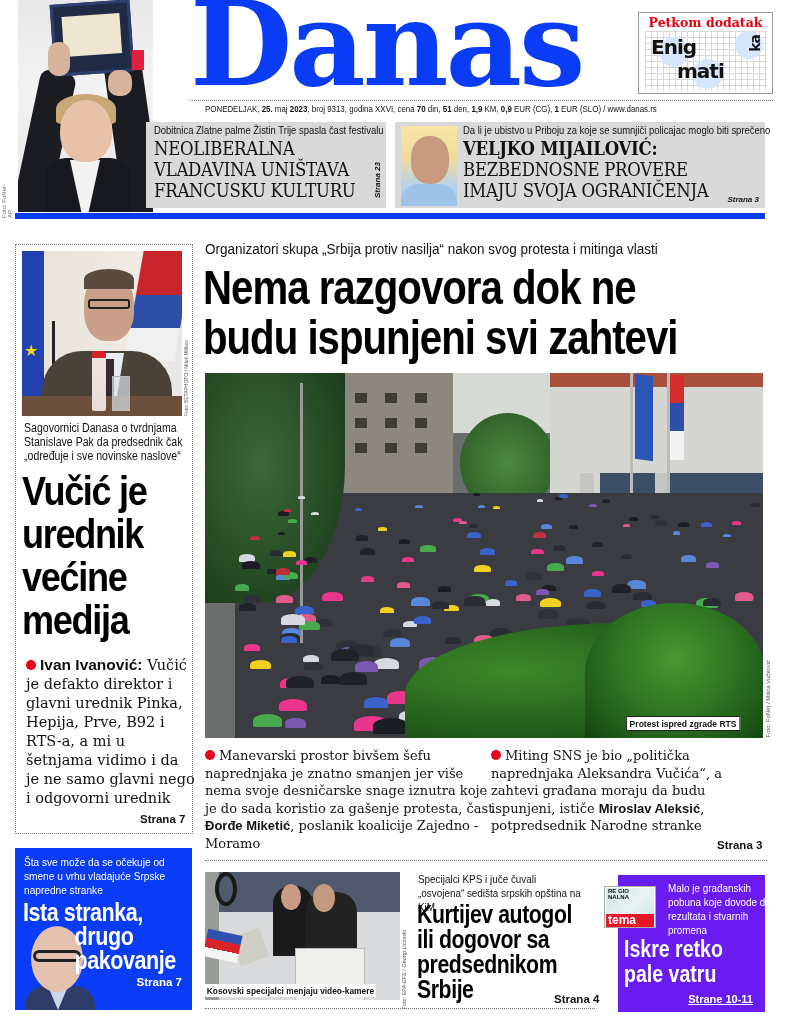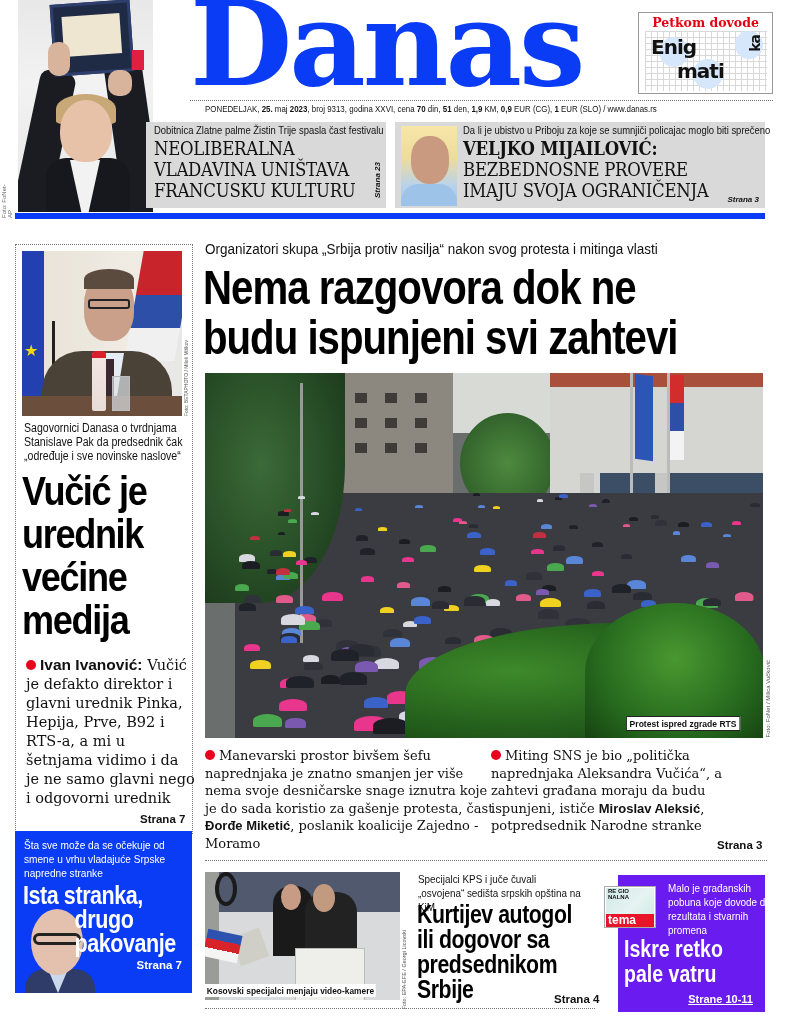--- a/index.html
+++ b/index.html
@@ -103,21 +103,21 @@
 
   .bullet-text { font-family:"DejaVu Serif","Liberation Serif",serif; font-size: 13px; line-height: 17.5px; color:#111; }
   .bullet-text b { font-family:"Liberation Sans",sans-serif; font-weight:900; }
   #bullet-1 { left: 205px; top: 747px; width: 290px; }
   #bullet-2 { left: 491px; top: 747px; width: 280px; }
   #main-page-ref { left: 717px; top: 839px; font-weight:700; font-size:11.5px; }
 
   #main-rule { left: 205px; top: 860px; width: 562px; border-top: 1px dotted #777; }
 
   
-  #blue-promo { left: 15px; top: 831px; width: 177px; height: 162px; background: #0a3cf5; overflow:hidden; }
+  #blue-promo { left: 15px; top: 848px; width: 177px; height: 162px; background: #0a3cf5; overflow:hidden; }
   #blue-promo .kicker { position:absolute; left:9px; top:7px; color:#fff; font-family:"Liberation Sans Narrow","Liberation Sans",sans-serif; font-size: 11.5px; line-height: 14px; transform: scaleX(0.88); transform-origin:left; width: 190px; }
   #blue-promo .headline { position:absolute; left:8px; top:52px; color:#fff; font-weight:900; font-size: 25px; line-height: 24px; letter-spacing:-0.5px; white-space:nowrap; transform: scaleX(0.86); transform-origin:left; }
   #blue-promo .headline .l2 { padding-left: 60px; display:block; }
   #blue-promo .headline .l3 { padding-left: 60px; display:block; }
   #blue-promo .page-ref { position:absolute; right:10px; top:128px; color:#fff; font-weight:700; font-size:11.5px; }
   #blue-promo .person { position:absolute; left:10px; top:78px; width:70px; height:84px; }
   #blue-promo .person .head { position:absolute; left:6px; top:0; width:52px; height:66px; background:#e4c0ae; border-radius: 50%; }
   #blue-promo .person .glasses { position:absolute; left:8px; top:24px; width:48px; height:12px; border:3px solid #222; border-radius:6px; }
   #blue-promo .person .suit { position:absolute; left:0; top:60px; width:70px; height:30px; background:#2f3c6a; border-radius: 20px 20px 0 0; }
   #blue-promo .person .collar { position:absolute; left:22px; top:58px; width:22px; height:26px; background:#cbd7ea; clip-path: polygon(0 0,100% 0,50% 100%); }
@@ -165,21 +165,21 @@
   <div class="body"></div>
     <div class="shirt"></div>
   <div class="hair"></div>
     <div class="head"></div>
 </div>
 <div id="photo-credit-top" class="abs">Foto: FoNet-AP</div>
 
 <div id="logo" class="abs">Danas</div>
 
 <div id="supplement" class="abs">
-  <div class="sup-label">Petkom dovode</div>
+  <div class="sup-label">Petkom dodatak</div>
   <div class="grid"></div>
   <div class="bubble" style="left:20px;top:24px;width:30px;height:30px;"></div>
   <div class="bubble" style="left:54px;top:46px;width:30px;height:30px;"></div>
   <div class="bubble" style="left:96px;top:18px;width:28px;height:28px;"></div>
   <div class="word" style="left:12px;top:22px;">Enig</div>
   <div class="word" style="left:38px;top:46px;">mati</div>
   <div class="word" style="left:108px;top:22px;font-size:14px;writing-mode:vertical-rl;transform:rotate(180deg);">ka</div>
 </div>
 
 <div id="masthead-rule" class="abs"></div>

